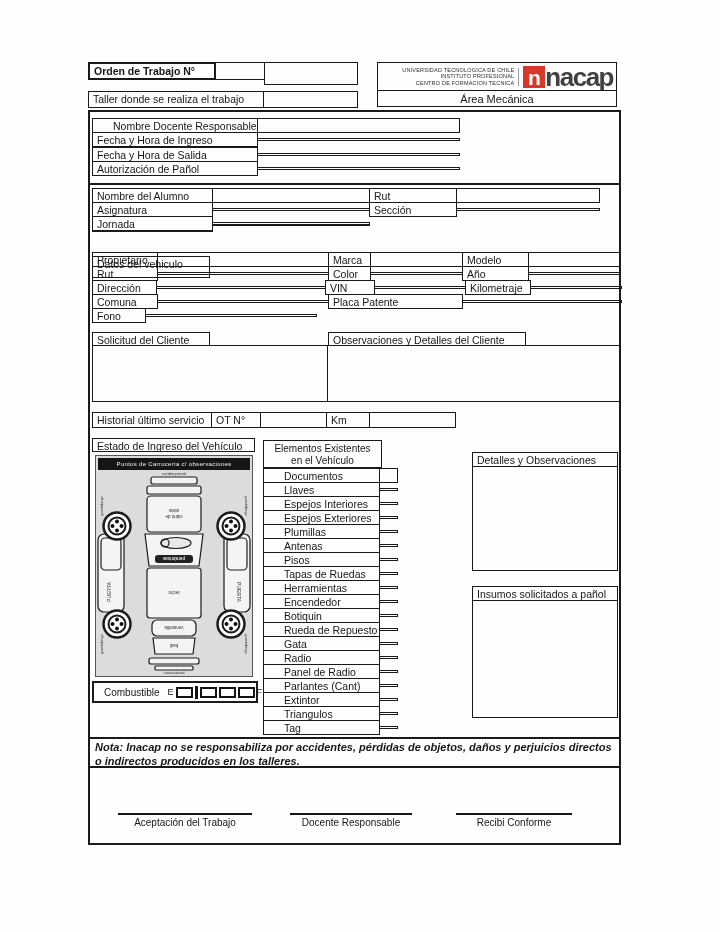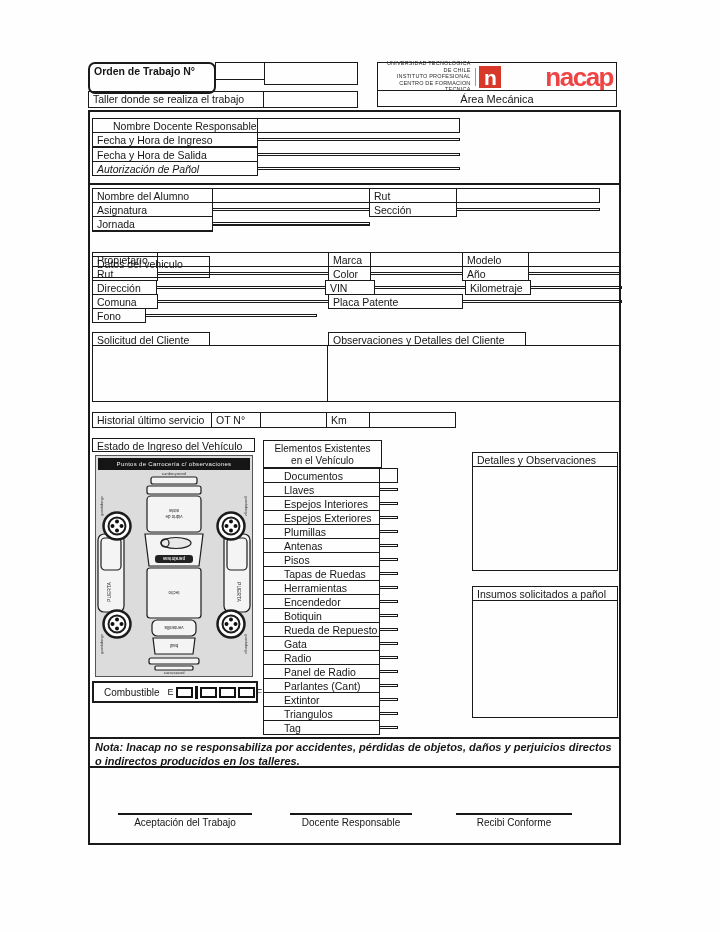--- a/index.html
+++ b/index.html
@@ -23,37 +23,37 @@
   .gauge-cell{width:17px;height:11px;border:2px solid #111;background:#fff;box-sizing:border-box;}
   .sig-line{border-top:2px solid #161616;}
   .sig-lbl{font-size:10px;text-align:center;padding-top:3px;}
   svg text{font-family:"Liberation Sans",sans-serif;}
 </style>
 </head>
 <body>
 
 <div class="page">
 
-  <div class="abs b2 lbl bold" style="left:88px;top:62px;width:128px;height:32px;border-radius:7px;">Orden de Trabajo N°</div>
+  <div class="abs b2 lbl bold" style="left:88px;top:62px;width:128px;height:18px;">Orden de Trabajo N°</div>
   <div class="abs b1" style="left:215px;top:62px;width:50px;height:18px;"></div>
   <div class="abs b1" style="left:264px;top:62px;width:94px;height:23px;"></div>
 
   <div class="abs b1 lbl" style="left:88px;top:91px;width:176px;height:17px;">Taller donde se realiza el trabajo</div>
   <div class="abs b1" style="left:263px;top:91px;width:95px;height:17px;"></div>
 
   <div class="abs b1" style="left:377px;top:62px;width:240px;height:29px;display:flex;align-items:center;justify-content:flex-end;padding:0 3px;">
     <div class="hdrsm">
       <div>UNIVERSIDAD TECNOLOGICA DE CHILE</div>
       <div>INSTITUTO PROFESIONAL</div>
       <div>CENTRO DE FORMACION TECNICA</div>
     </div>
     <div style="width:1px;height:18px;background:#999;margin:0 4px;"></div>
     <div style="display:flex;align-items:center;">
       <span style="display:inline-flex;align-items:flex-end;justify-content:center;width:22px;height:22px;background:#d8382a;color:#fff;font-weight:bold;font-size:21px;line-height:20px;">n</span>
-      <span style="font-weight:bold;font-size:26px;letter-spacing:-1.5px;color:#ef4444;line-height:22px;padding-left:44px;">nacap</span>
+      <span style="font-weight:bold;font-size:26px;letter-spacing:-1.5px;color:#404040;line-height:22px;">nacap</span>
     </div>
   </div>
   <div class="abs b1" style="left:377px;top:90px;width:240px;height:17px;font-size:11px;text-align:center;padding-top:2px;">Área Mecánica</div>
 
   <div class="abs b2" style="left:88px;top:110px;width:533px;height:735px;"></div>
   <div class="abs" style="left:88px;top:183px;width:533px;border-top:2px solid #1a1a1a;"></div>
 
   <div class="abs vcol" style="left:92px;top:118px;width:368px;height:58px;">
     <div class="row">
       <div class="cell" style="width:166px;padding-left:20px;">Nombre Docente Responsable</div>
@@ -61,21 +61,21 @@
     </div>
     <div class="row">
       <div class="cell" style="width:166px;">Fecha y Hora de Ingreso</div>
       <div class="cell" style="flex:1;"></div>
     </div>
     <div class="row">
       <div class="cell" style="width:166px;">Fecha y Hora de Salida</div>
       <div class="cell" style="flex:1;"></div>
     </div>
     <div class="row">
-      <div class="cell" style="width:166px;font-style:italic;">Autorización de Pañol</div>
+      <div class="cell" style="width:166px;">Autorización de Pañol</div>
       <div class="cell" style="flex:1;"></div>
     </div>
   </div>
 
   <div class="abs vcol" style="left:92px;top:188px;width:508px;height:40px;">
     <div class="row">
       <div class="cell" style="width:121px;">Nombre del Alumno</div>
       <div class="cell" style="width:158px;"></div>
       <div class="cell" style="width:88px;">Rut</div>
       <div class="cell" style="flex:1;"></div>

